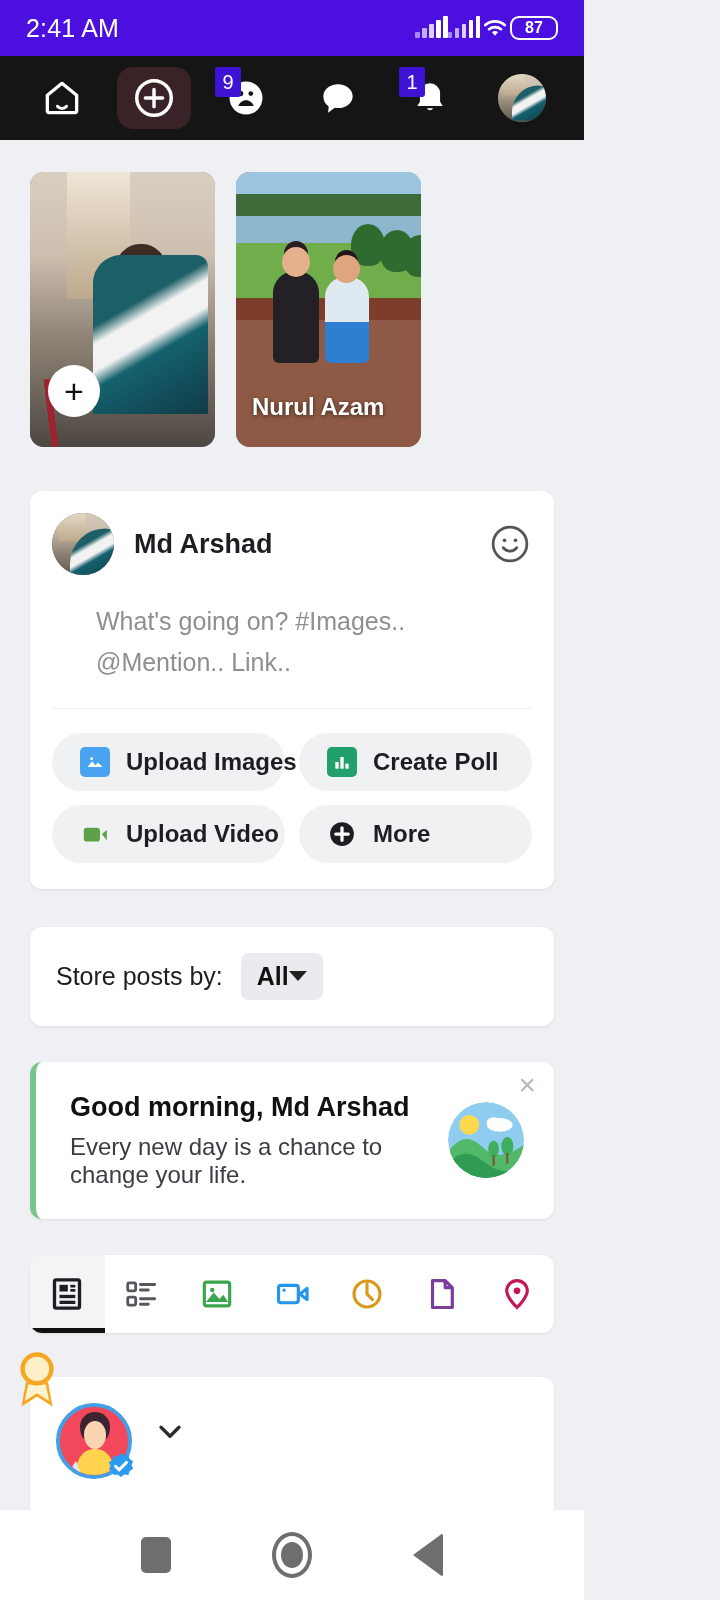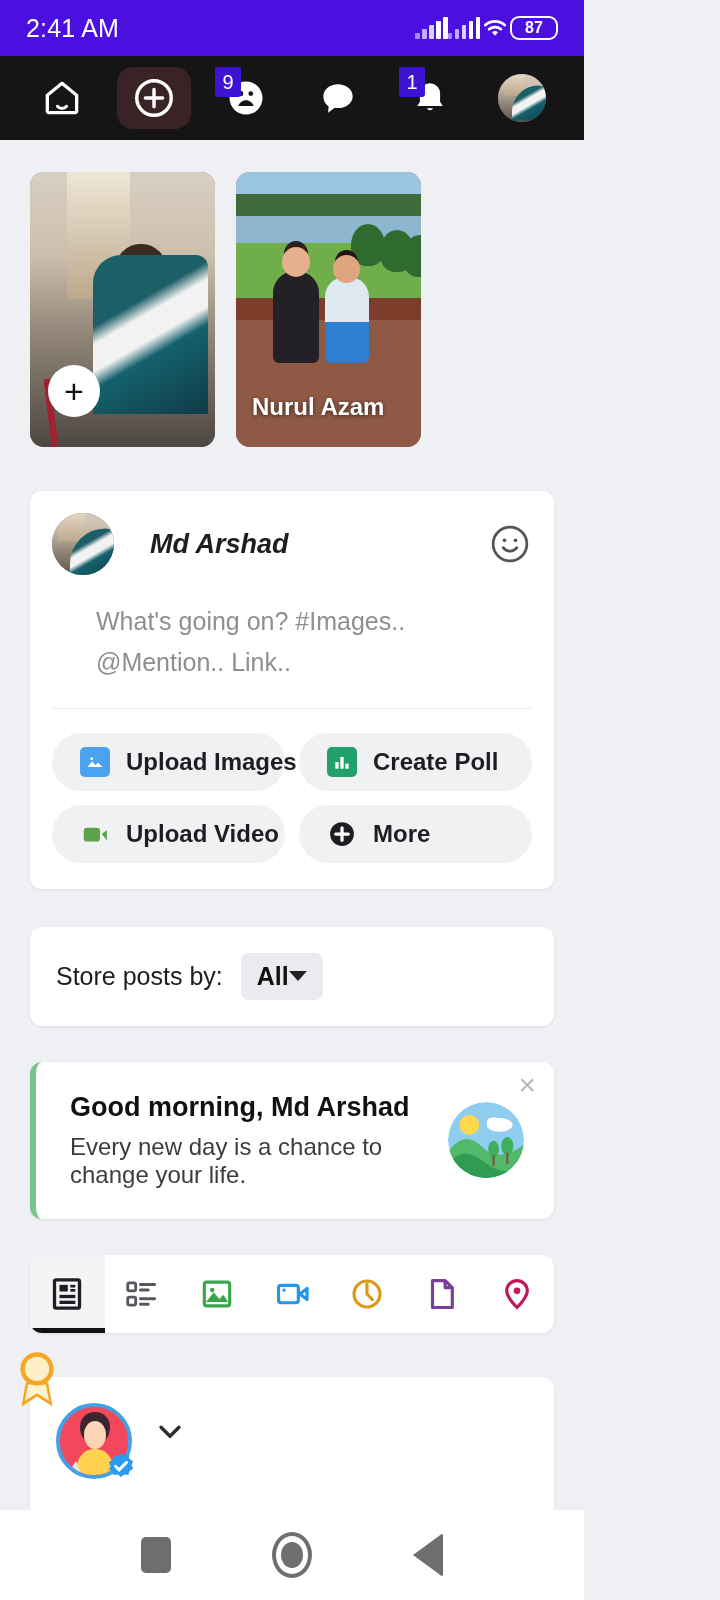--- a/index.html
+++ b/index.html
@@ -11,21 +11,21 @@
   }
   .phone { position: relative; width: 584px; height: 1600px; background: #eef0f4; }
 
   
   .statusbar {
     height: 56px; background: #4b10e0; color: #fff;
     display: flex; align-items: center; justify-content: space-between;
     padding: 0 26px;
   }
   .status-time { font-size: 25px; font-weight: 400; letter-spacing: .2px; }
-  .status-right { display: flex; align-items: center; gap: 0; }
+  .status-right { display: flex; align-items: flex-start; gap: 0; }
   .bars { display: flex; align-items: flex-end; gap: 2.5px; height: 22px; }
   .bars i { display: block; width: 4.5px; background: #fff; border-radius: 1px; }
   .bars i:nth-child(1){height:6px;opacity:.5}
   .bars i:nth-child(2){height:10px;opacity:.65}
   .bars i:nth-child(3){height:14px;opacity:.8}
   .bars i:nth-child(4){height:18px}
   .bars i:nth-child(5){height:22px}
   .batt {
     border: 2px solid #fff; border-radius: 9px; height: 24px; min-width: 48px;
     display:flex; align-items:center; justify-content:center; padding: 0 7px;
@@ -104,21 +104,21 @@
 
   
   .card {
     background: #fff; border-radius: 12px; margin: 0 30px;
     box-shadow: 0 1px 3px rgba(0,0,0,.08);
   }
 
   
   .composer { margin-top: 44px; padding: 22px 22px 26px 22px; }
   .composer-head { display:flex; align-items:center; justify-content:space-between; }
-  .composer-user { display:flex; align-items:center; gap: 36px; font-style: italic; }
+  .composer-user { display:flex; align-items:center; gap: 20px; }
   .avatar-sm { width:62px; height:62px; border-radius:50%; overflow:hidden; background:#7d7164; position:relative; }
   .composer-name { font-size: 27px; font-weight: 700; color: #1c1e21; }
   .smiley { width: 44px; height: 44px; }
   .composer-placeholder {
     color: #8e8e93; font-size: 25px; line-height: 1.65;
     padding: 26px 12px 24px 44px; border-bottom: 1px solid #eceef1;
   }
   .composer-actions { display:flex; flex-wrap: wrap; gap: 14px 14px; padding-top: 24px; }
   .act {
     flex: 1 1 calc(50% - 7px); min-width: 0;

